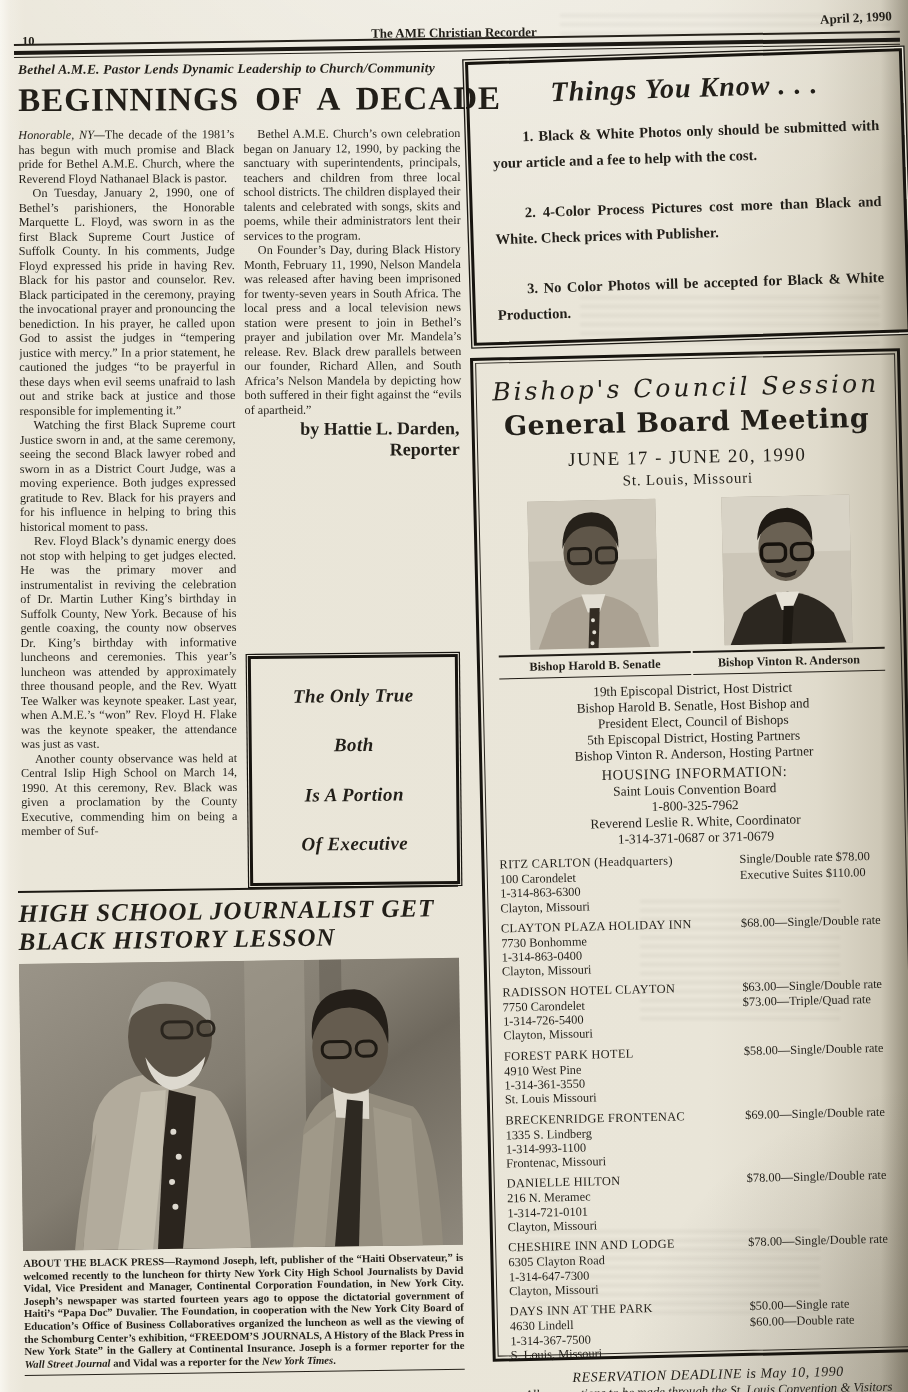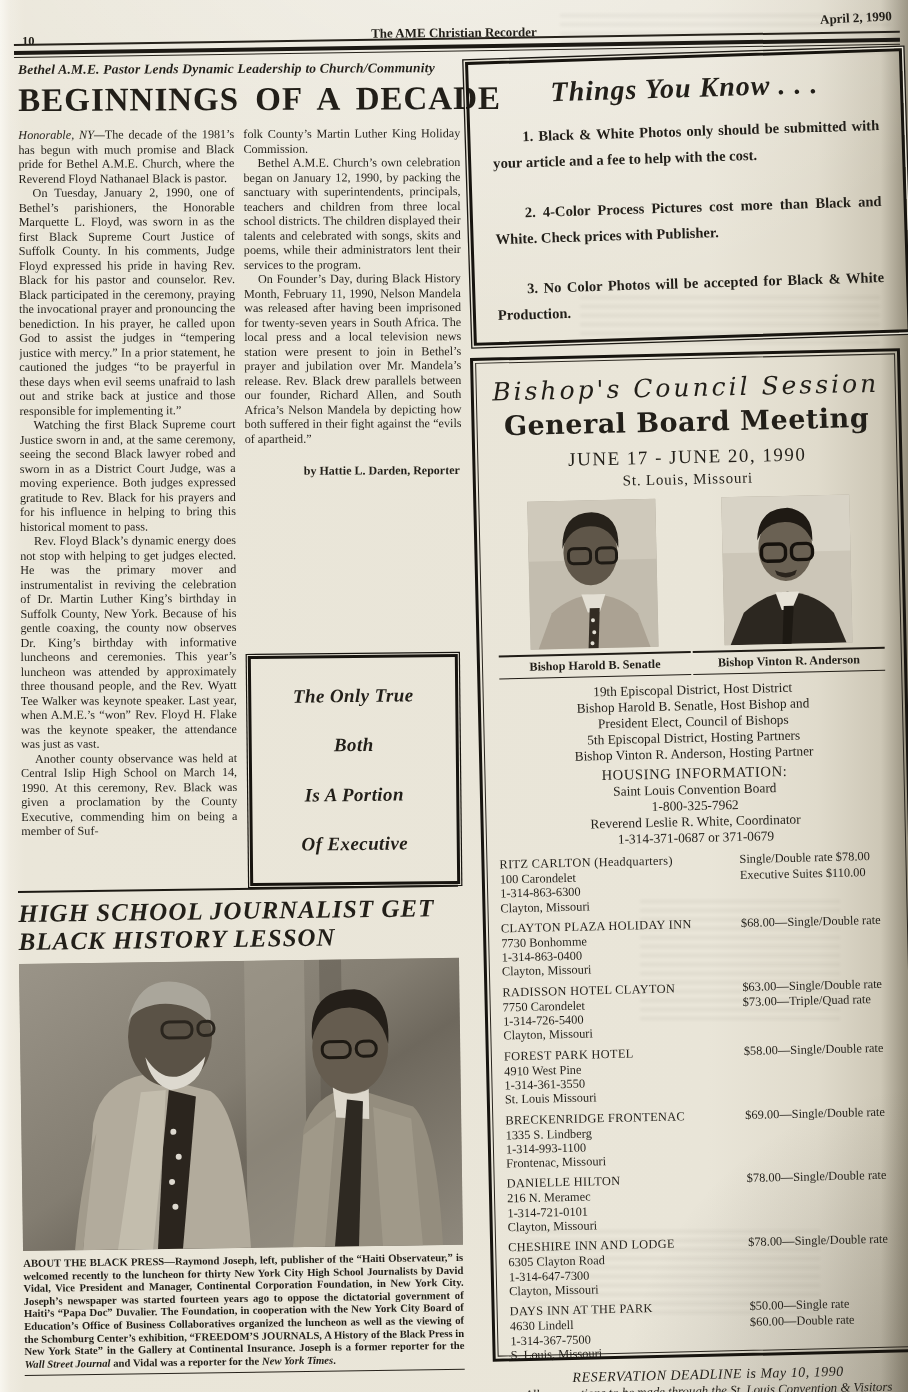--- a/index.html
+++ b/index.html
@@ -24,21 +24,21 @@
   
   .article{position:absolute;left:18px;top:62px;width:442px;transform:rotate(-.25deg);transform-origin:left top;}
   .kicker{font-size:13.5px;font-weight:700;font-style:italic;letter-spacing:.2px;}
   .headline{font-size:33px;font-weight:600;letter-spacing:1px;word-spacing:7px;margin-top:4px;white-space:nowrap;}
   .cols{display:flex;gap:9px;margin-top:9px;}
   .colA{width:216px;height:778px;overflow:hidden;}
   .colB{width:217px;height:548px;overflow:hidden;}
   .cols p{margin:0;font-size:12.2px;line-height:14.5px;text-align:justify;text-indent:14px;}
   .cols p.nofirst{text-indent:0;}
   .ital{font-style:italic;}
-  .byline{margin-top:18px;font-size:12px;font-weight:700;text-align:right;padding-right:2px;}
+  .byline{margin-top:2px;font-size:18px;font-weight:700;text-align:right;padding-right:2px;}
   
   .pullbox{position:absolute;left:249px;top:655px;width:204px;height:224px;
     border:3px solid #17140f;box-shadow:0 0 0 1px #e9e5d8,0 0 0 2.2px #17140f;
     transform:rotate(-.6deg);display:flex;flex-direction:column;justify-content:space-evenly;align-items:center;}
   .pq-line{font-size:19px;font-weight:700;font-style:italic;letter-spacing:.4px;}
   
   .journalism{position:absolute;left:18px;top:891px;width:440px;transform:rotate(-.8deg);transform-origin:left top;}
   .jn-rule{height:2px;background:#1d1a14;}
   .jn-headline{font-size:25px;font-style:italic;font-weight:600;letter-spacing:1px;line-height:28px;margin-top:7px;}
   .photo-wrap{margin-top:8px;width:440px;height:287px;background:#8d877b;}
@@ -101,21 +101,20 @@
     <div class="headline">BEGINNINGS OF A DECADE</div>
     <div class="cols">
       <div class="colA">
         <p class="nofirst"><span class="ital">Honorable, NY—</span><span>The decade of the 1981’s has begun with much promise and Black pride for Bethel A.M.E. Church, where the Reverend Floyd Nathanael Black is pastor.</span></p>
         <p>On Tuesday, January 2, 1990, one of Bethel’s parishioners, the Honorable Marquette L. Floyd, was sworn in as the first Black Supreme Court Justice of Suffolk County. In his comments, Judge Floyd expressed his pride in having Rev. Black for his pastor and counselor. Rev. Black participated in the ceremony, praying the invocational prayer and pronouncing the benediction. In his prayer, he called upon God to assist the judges in “tempering justice with mercy.” In a prior statement, he cautioned the judges “to be prayerful in these days when evil seems unafraid to lash out and strike back at justice and those responsible for implementing it.”</p>
         <p>Watching the first Black Supreme court Justice sworn in and, at the same ceremony, seeing the second Black lawyer robed and sworn in as a District Court Judge, was a moving experience. Both judges expressed gratitude to Rev. Black for his prayers and for his influence in helping to bring this historical moment to pass.</p>
         <p>Rev. Floyd Black’s dynamic energy does not stop with helping to get judges elected. He was the primary mover and instrumentalist in reviving the celebration of Dr. Martin Luther King’s birthday in Suffolk County, New York. Because of his gentle coaxing, the county now observes Dr. King’s birthday with informative luncheons and ceremonies. This year’s luncheon was attended by approximately three thousand people, and the Rev. Wyatt Tee Walker was keynote speaker. Last year, when A.M.E.’s “won” Rev. Floyd H. Flake was the keynote speaker, the attendance was just as vast.</p>
         <p>Another county observance was held at Central Islip High School on March 14, 1990. At this ceremony, Rev. Black was given a proclamation by the County Executive, commending him on being a member of Suf-</p>
       </div>
       <div class="colB">
-        <p class="nofirst">folk County’s Martin Luther King Holiday Commission.</p>
         <p>Bethel A.M.E. Church’s own celebration began on January 12, 1990, by packing the sanctuary with superintendents, principals, teachers and children from three local school districts. The children displayed their talents and celebrated with songs, skits and poems, while their administrators lent their services to the program.</p>
         <p>On Founder’s Day, during Black History Month, February 11, 1990, Nelson Mandela was released after having been imprisoned for twenty-seven years in South Africa. The local press and a local television news station were present to join in Bethel’s prayer and jubilation over Mr. Mandela’s release. Rev. Black drew parallels between our founder, Richard Allen, and South Africa’s Nelson Mandela by depicting how both suffered in their fight against the “evils of apartheid.”</p>
         <div class="byline">by Hattie L. Darden, Reporter</div>
       </div>
     </div>
   </div>
 
   <div class="pullbox">
     <div class="pq-line">The Only True</div>
     <div class="pq-line">Both</div>

